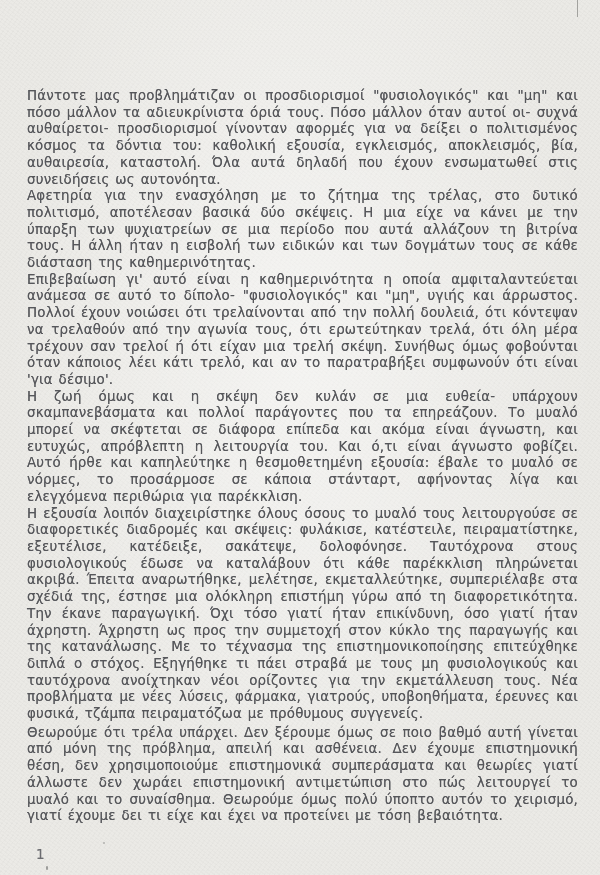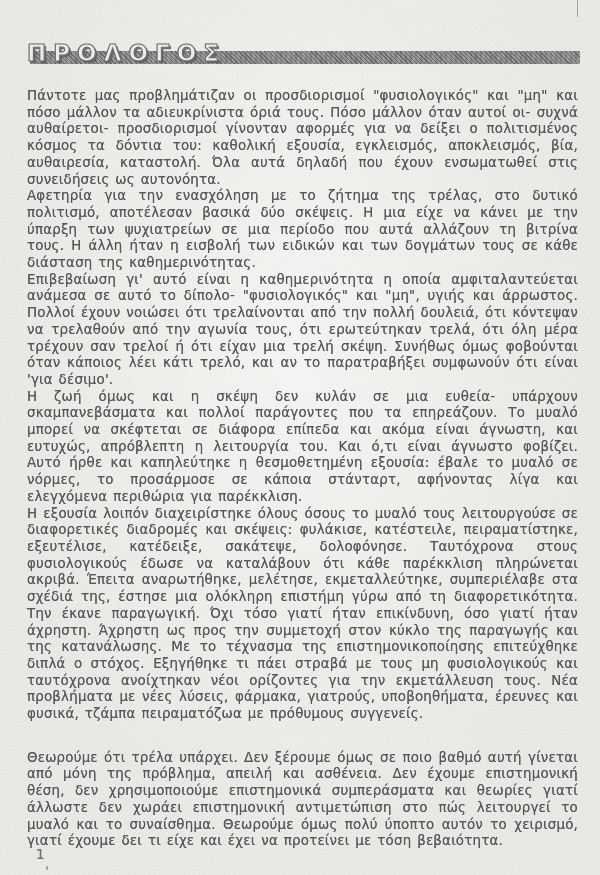--- a/index.html
+++ b/index.html
@@ -55,21 +55,21 @@
     width: 551px;
     color: #56575b;
     font-size: 13.4px;
     line-height: 16.7px;
     text-align: justify;
     letter-spacing: 0.2px;
     word-spacing: 1.4px;
     text-shadow: 0 0 0.5px rgba(86,87,91,0.75);
   }
   .body-text p { margin: 0; }
-  .body-text p.closing { margin-top: 27px; }
+  .body-text p.closing { margin-top: 2px; }
   .page-number {
     position: absolute;
     left: 36px; top: 846px;
     font-size: 13.5px;
     color: #6b6c70;
     text-shadow: 0 0 0.5px rgba(107,108,112,0.7);
   }
   .scratch-top-right {
     position: absolute;
     left: 577px; top: 0;
@@ -94,24 +94,20 @@
     opacity: 0.7;
   }
 </style>
 </head>
 <body>
 
 <div class="page">
 
   <div class="scratch-top-right"></div>
 
-  <div class="header">
-    <div class="band"></div>
-    <div class="title">ΠΡΟΛΟΓΟΣ</div>
-  </div>
 
   <div class="body-text">
     <p>Πάντοτε μας προβλημάτιζαν οι προσδιορισμοί "φυσιολογικός" και "μη" και πόσο μάλλον τα αδιευκρίνιστα όριά τους. Πόσο μάλλον όταν αυτοί οι- συχνά αυθαίρετοι- προσδιορισμοί γίνονταν αφορμές για να δείξει ο πολιτισμένος κόσμος τα δόντια του: καθολική εξουσία, εγκλεισμός, αποκλεισμός, βία, αυθαιρεσία, καταστολή. Όλα αυτά δηλαδή που έχουν ενσωματωθεί στις συνειδήσεις ως αυτονόητα.</p>
     <p>Αφετηρία για την ενασχόληση με το ζήτημα της τρέλας, στο δυτικό πολιτισμό, αποτέλεσαν βασικά δύο σκέψεις. Η μια είχε να κάνει με την ύπαρξη των ψυχιατρείων σε μια περίοδο που αυτά αλλάζουν τη βιτρίνα τους. Η άλλη ήταν η εισβολή των ειδικών και των δογμάτων τους σε κάθε διάσταση της καθημερινότητας.</p>
     <p>Επιβεβαίωση γι' αυτό είναι η καθημερινότητα η οποία αμφιταλαντεύεται ανάμεσα σε αυτό το δίπολο- "φυσιολογικός" και "μη", υγιής και άρρωστος. Πολλοί έχουν νοιώσει ότι τρελαίνονται από την πολλή δουλειά, ότι κόντεψαν να τρελαθούν από την αγωνία τους, ότι ερωτεύτηκαν τρελά, ότι όλη μέρα τρέχουν σαν τρελοί ή ότι είχαν μια τρελή σκέψη. Συνήθως όμως φοβούνται όταν κάποιος λέει κάτι τρελό, και αν το παρατραβήξει συμφωνούν ότι είναι 'για δέσιμο'.</p>
     <p>Η ζωή όμως και η σκέψη δεν κυλάν σε μια ευθεία- υπάρχουν σκαμπανεβάσματα και πολλοί παράγοντες που τα επηρεάζουν. Το μυαλό μπορεί να σκέφτεται σε διάφορα επίπεδα και ακόμα είναι άγνωστη, και ευτυχώς, απρόβλεπτη η λειτουργία του. Και ό,τι είναι άγνωστο φοβίζει. Αυτό ήρθε και καπηλεύτηκε η θεσμοθετημένη εξουσία: έβαλε το μυαλό σε νόρμες, το προσάρμοσε σε κάποια στάνταρτ, αφήνοντας λίγα και ελεγχόμενα περιθώρια για παρέκκλιση.</p>
     <p>Η εξουσία λοιπόν διαχειρίστηκε όλους όσους το μυαλό τους λειτουργούσε σε διαφορετικές διαδρομές και σκέψεις: φυλάκισε, κατέστειλε, πειραματίστηκε, εξευτέλισε, κατέδειξε, σακάτεψε, δολοφόνησε. Ταυτόχρονα στους φυσιολογικούς έδωσε να καταλάβουν ότι κάθε παρέκκλιση πληρώνεται ακριβά. Έπειτα αναρωτήθηκε, μελέτησε, εκμεταλλεύτηκε, συμπεριέλαβε στα σχέδιά της, έστησε μια ολόκληρη επιστήμη γύρω από τη διαφορετικότητα. Την έκανε παραγωγική. Όχι τόσο γιατί ήταν επικίνδυνη, όσο γιατί ήταν άχρηστη. Άχρηστη ως προς την συμμετοχή στον κύκλο της παραγωγής και της κατανάλωσης. Με το τέχνασμα της επιστημονικοποίησης επιτεύχθηκε διπλά ο στόχος. Εξηγήθηκε τι πάει στραβά με τους μη φυσιολογικούς και ταυτόχρονα ανοίχτηκαν νέοι ορίζοντες για την εκμετάλλευση τους. Νέα προβλήματα με νέες λύσεις, φάρμακα, γιατρούς, υποβοηθήματα, έρευνες και φυσικά, τζάμπα πειραματόζωα με πρόθυμους συγγενείς.</p>
     <p class="closing">Θεωρούμε ότι τρέλα υπάρχει. Δεν ξέρουμε όμως σε ποιο βαθμό αυτή γίνεται από μόνη της πρόβλημα, απειλή και ασθένεια. Δεν έχουμε επιστημονική θέση, δεν χρησιμοποιούμε επιστημονικά συμπεράσματα και θεωρίες γιατί άλλωστε δεν χωράει επιστημονική αντιμετώπιση στο πώς λειτουργεί το μυαλό και το συναίσθημα. Θεωρούμε όμως πολύ ύποπτο αυτόν το χειρισμό, γιατί έχουμε δει τι είχε και έχει να προτείνει με τόση βεβαιότητα.</p>
   </div>
 

